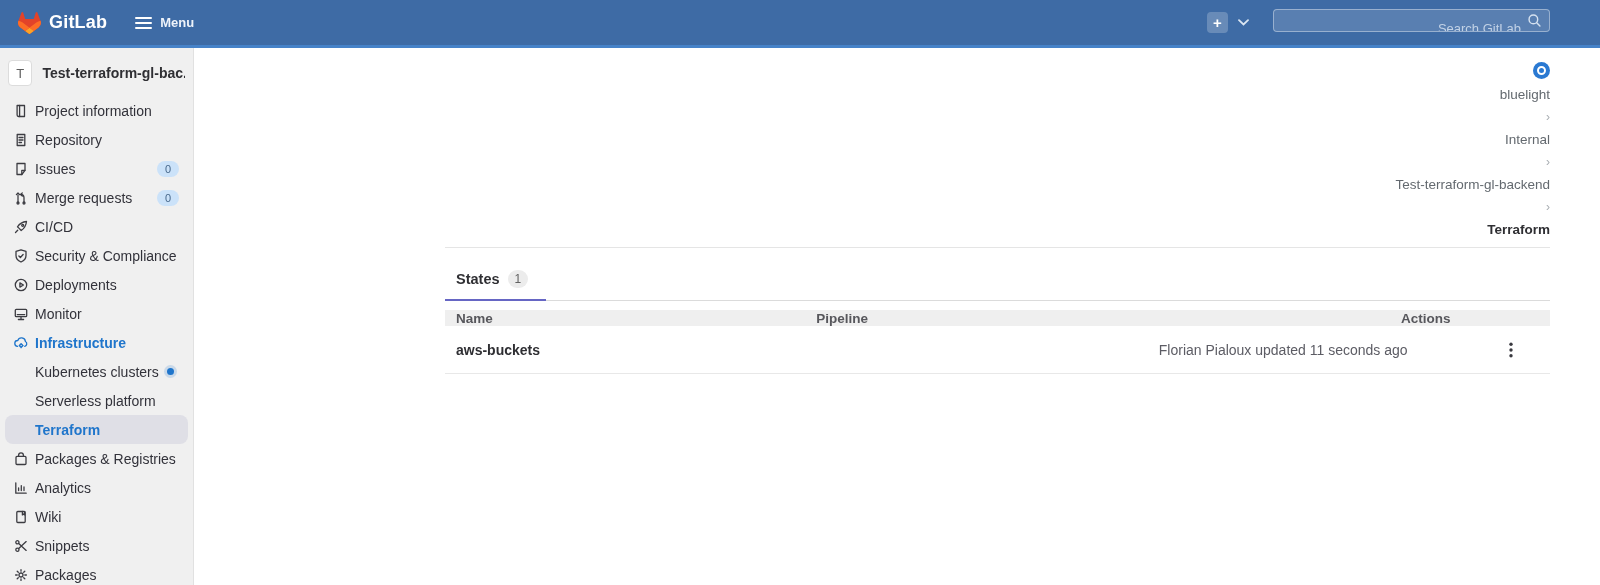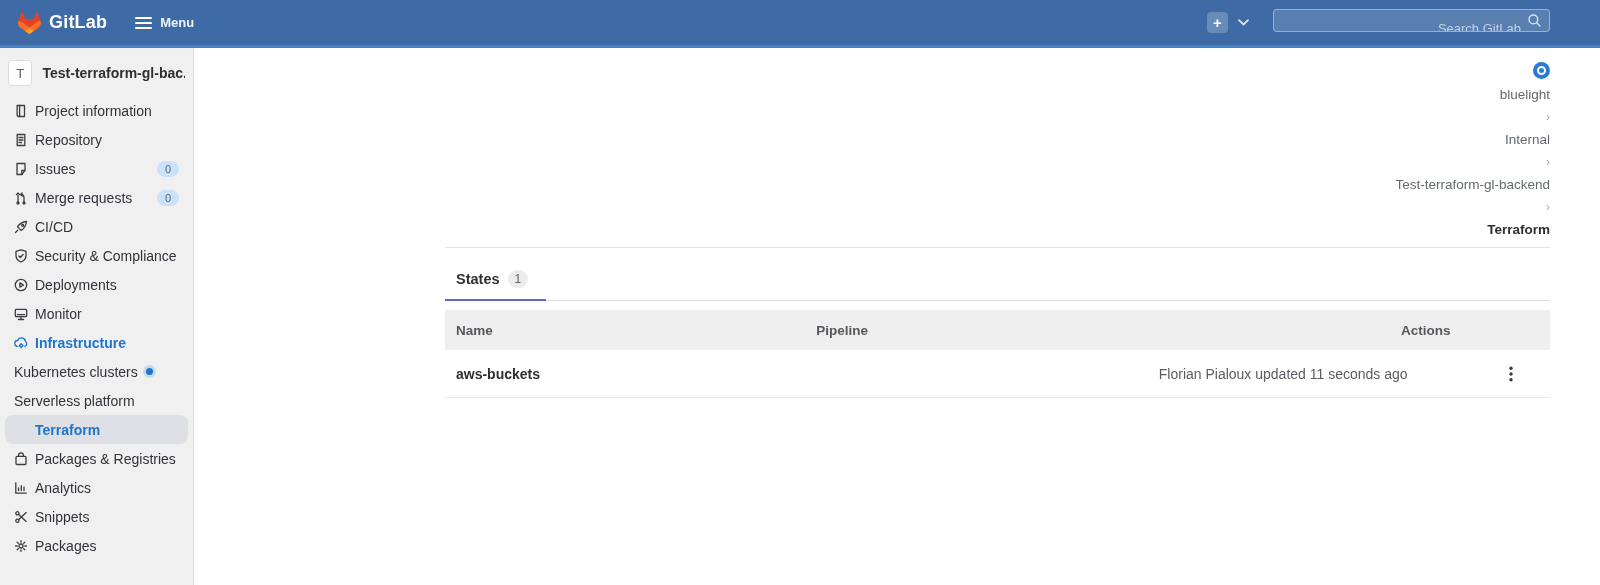--- a/index.html
+++ b/index.html
@@ -42,21 +42,21 @@
   .sidebar{width:194px;min-width:194px;background:var(--sidebar-bg);
     border-right:1px solid #e1e1e1;padding-top:8px;overflow:hidden;}
   .proj-head{display:flex;align-items:center;gap:10px;padding:4px 8px 10px 8px;cursor:pointer;}
   .proj-avatar{width:26px;height:26px;border-radius:4px;background:#fff;border:1px solid #dcdcdc;
     color:#5e5e5e;font-size:13px;display:flex;align-items:center;justify-content:center;}
   .proj-title{font-size:14px;font-weight:700;color:#2f2f33;white-space:nowrap;overflow:hidden;}
   .side-item{display:flex;align-items:center;height:29px;padding:0 14px 0 13px;
     font-size:14px;color:#32323a;cursor:pointer;}
   .side-item .icn{width:16px;height:16px;margin-right:6px;display:inline-flex;
     align-items:center;justify-content:center;color:#3c3c42;flex:none;}
-  .side-item.sub{padding-left:14px;}
+  .side-item.sub{padding-left:35px;}
   .side-item.section{color:var(--link-blue);font-weight:700;}
   .side-item.section .icn{color:var(--link-blue);}
   .side-item.active{background:var(--active-pill);border-radius:8px;margin:0 5px;
     padding-left:30px;color:var(--link-blue);font-weight:700;}
   .count-badge{margin-left:auto;background:var(--badge-bg);color:#48698c;font-size:11px;
     line-height:16px;padding:0 8px;border-radius:9px;}
   .notif-dot{width:7px;height:7px;border-radius:50%;background:var(--link-blue);
     box-shadow:0 0 0 3px rgba(31,117,203,.18);margin-left:8px;flex:none;}
 
   
@@ -74,21 +74,21 @@
   .tabs{display:flex;border-bottom:1px solid #dbdbdb;margin-top:14px;align-items:flex-end;}
   .tab{display:flex;align-items:center;gap:8px;padding:8px 18px 12px 11px;cursor:pointer;
     font-size:14.5px;font-weight:700;color:#2f2f33;position:relative;}
   .tab.active::after{content:"";position:absolute;left:0;right:0;bottom:-1px;height:2px;
     background:var(--tab-underline);}
   .tab-badge{background:#ececec;color:#626262;font-size:12px;font-weight:400;
     line-height:18px;padding:0 7px;border-radius:10px;}
 
   .tbl{margin-top:9px;}
   .tbl-row{display:grid;grid-template-columns:32.6% 31% 28.4% 8%;align-items:center;}
-  .tbl-head{background:#efefef;height:40px;}
+  .tbl-head{background:#efefef;height:16px;}
   .tbl-head .cell{font-size:13.5px;font-weight:700;color:#57575c;}
   .cell{padding:0 11px;}
   .cell.right{text-align:right;}
   .tbl-body .tbl-row{height:48px;border-bottom:1px solid #e8e8e8;background:#fff;}
   .state-name{font-size:14px;font-weight:700;color:#2f2f33;}
   .state-details{font-size:14px;color:#5c5c64;}
   .kebab-btn{display:inline-flex;align-items:center;justify-content:center;width:28px;height:28px;
     border:none;background:transparent;cursor:pointer;border-radius:4px;margin-right:14px;}
   svg{display:block;}
 </style>
@@ -257,20 +257,29 @@
             <svg width="16" height="16" viewBox="0 0 16 16">
               <path d="M2.8 2.8v10.4h10.4" fill="none" stroke="currentColor" stroke-width="1.3" stroke-linecap="round" stroke-linejoin="round"></path>
               <path d="M5.6 10.6V8M8.3 10.6V5.6M11 10.6V7" fill="none" stroke="currentColor" stroke-width="1.3" stroke-linecap="round" stroke-linejoin="round"></path>
             </svg>
           </span>
           <span>Analytics</span>
         </div>
         <div class="side-item">
           <span class="icn">
             <svg width="16" height="16" viewBox="0 0 16 16">
+              <rect x="3.8" y="2.5" width="8.4" height="11" rx="1" fill="none" stroke="currentColor" stroke-width="1.3" stroke-linecap="round" stroke-linejoin="round"></rect>
+              <path d="M9.4 2.5v3.4l1.1-.9 1.1.9V2.6" fill="none" stroke="currentColor" stroke-width="1.3" stroke-linecap="round" stroke-linejoin="round"></path>
+            </svg>
+          </span>
+          <span>Wiki</span>
+        </div>
+        <div class="side-item">
+          <span class="icn">
+            <svg width="16" height="16" viewBox="0 0 16 16">
               <circle cx="4.4" cy="4.3" r="1.6" fill="none" stroke="currentColor" stroke-width="1.3" stroke-linecap="round" stroke-linejoin="round"></circle>
               <circle cx="4.4" cy="11.7" r="1.6" fill="none" stroke="currentColor" stroke-width="1.3" stroke-linecap="round" stroke-linejoin="round"></circle>
               <path d="M5.7 5.4l7.5 7M5.7 10.6l7.5-7" fill="none" stroke="currentColor" stroke-width="1.3" stroke-linecap="round" stroke-linejoin="round"></path>
             </svg>
           </span>
           <span>Snippets</span>
         </div>
         <div class="side-item">
           <span class="icn">
             <svg width="16" height="16" viewBox="0 0 16 16">

